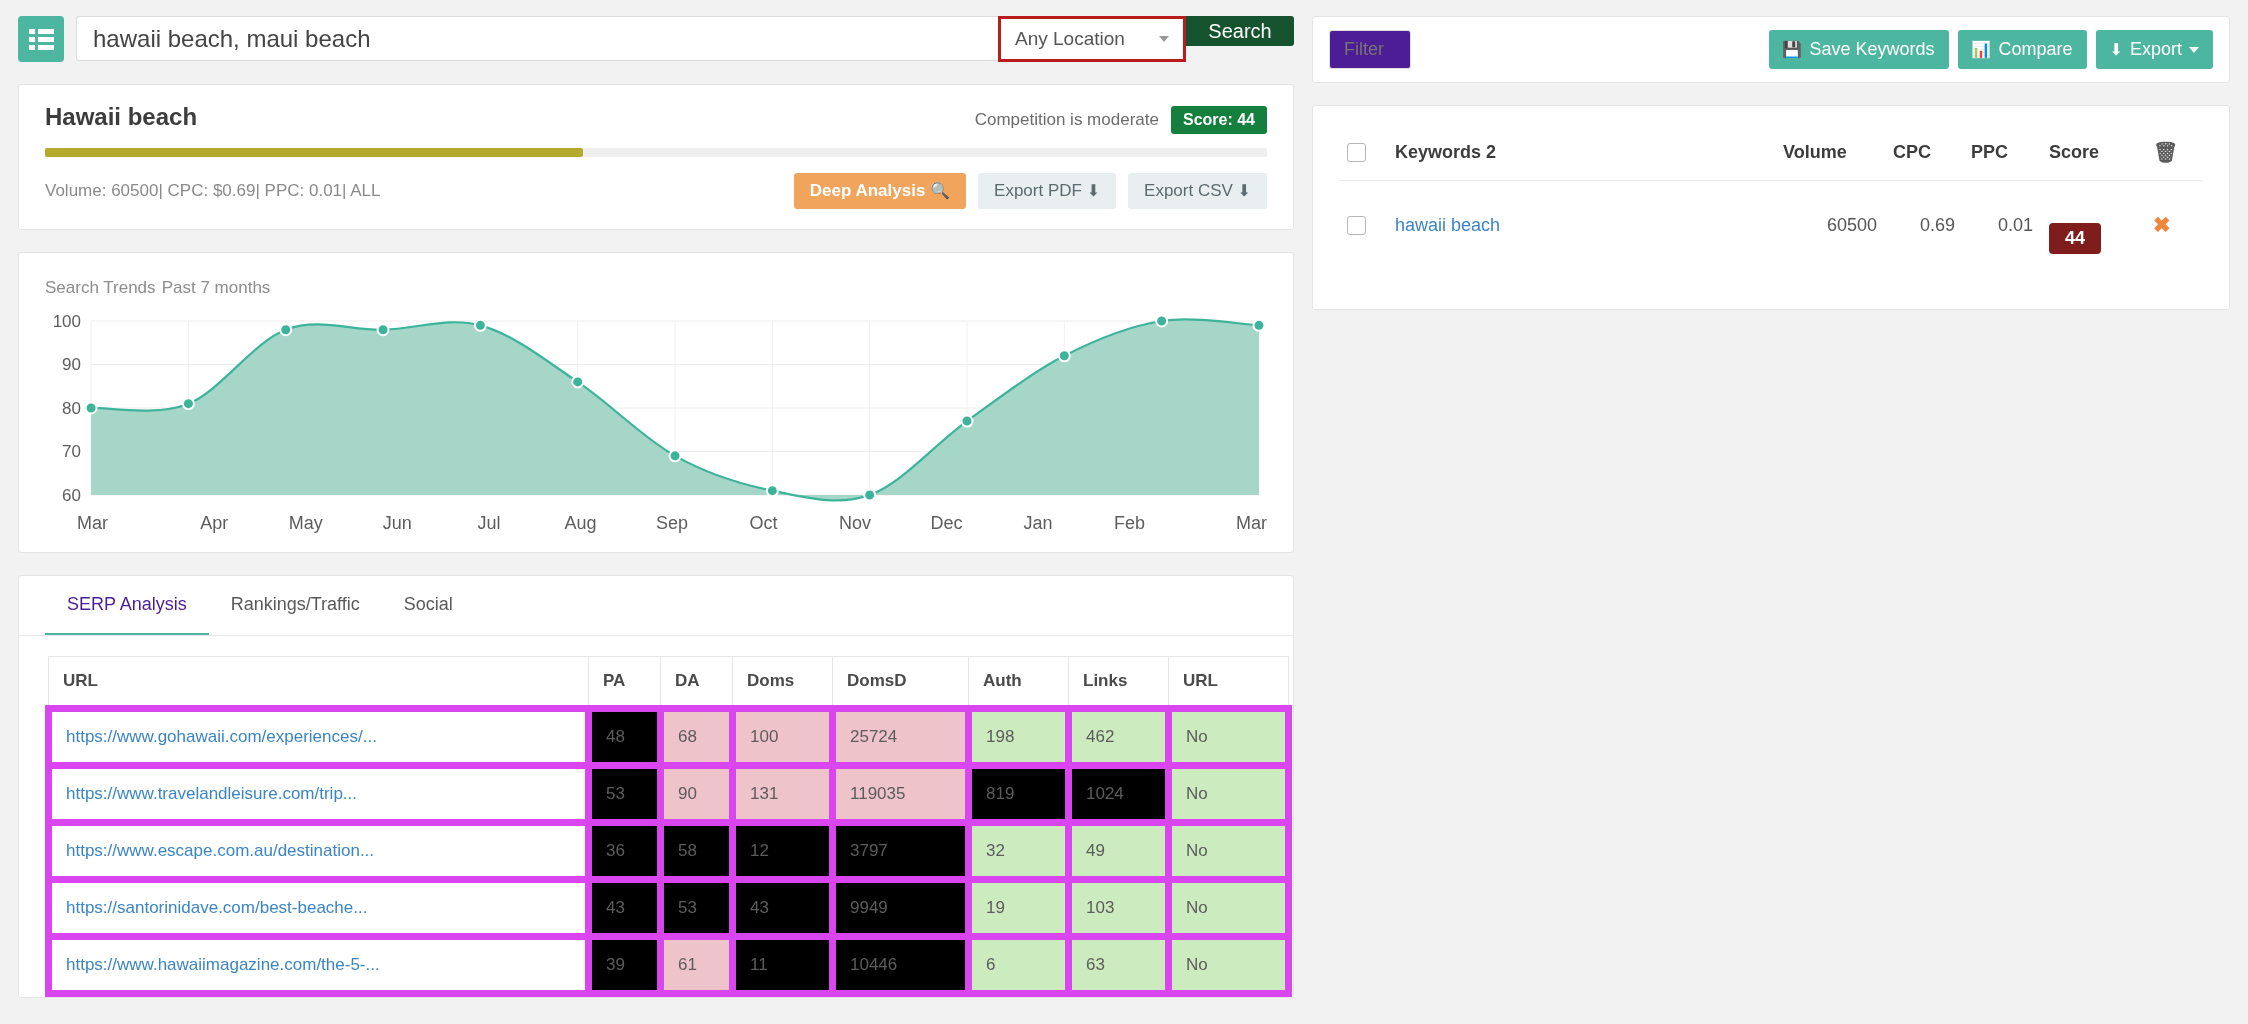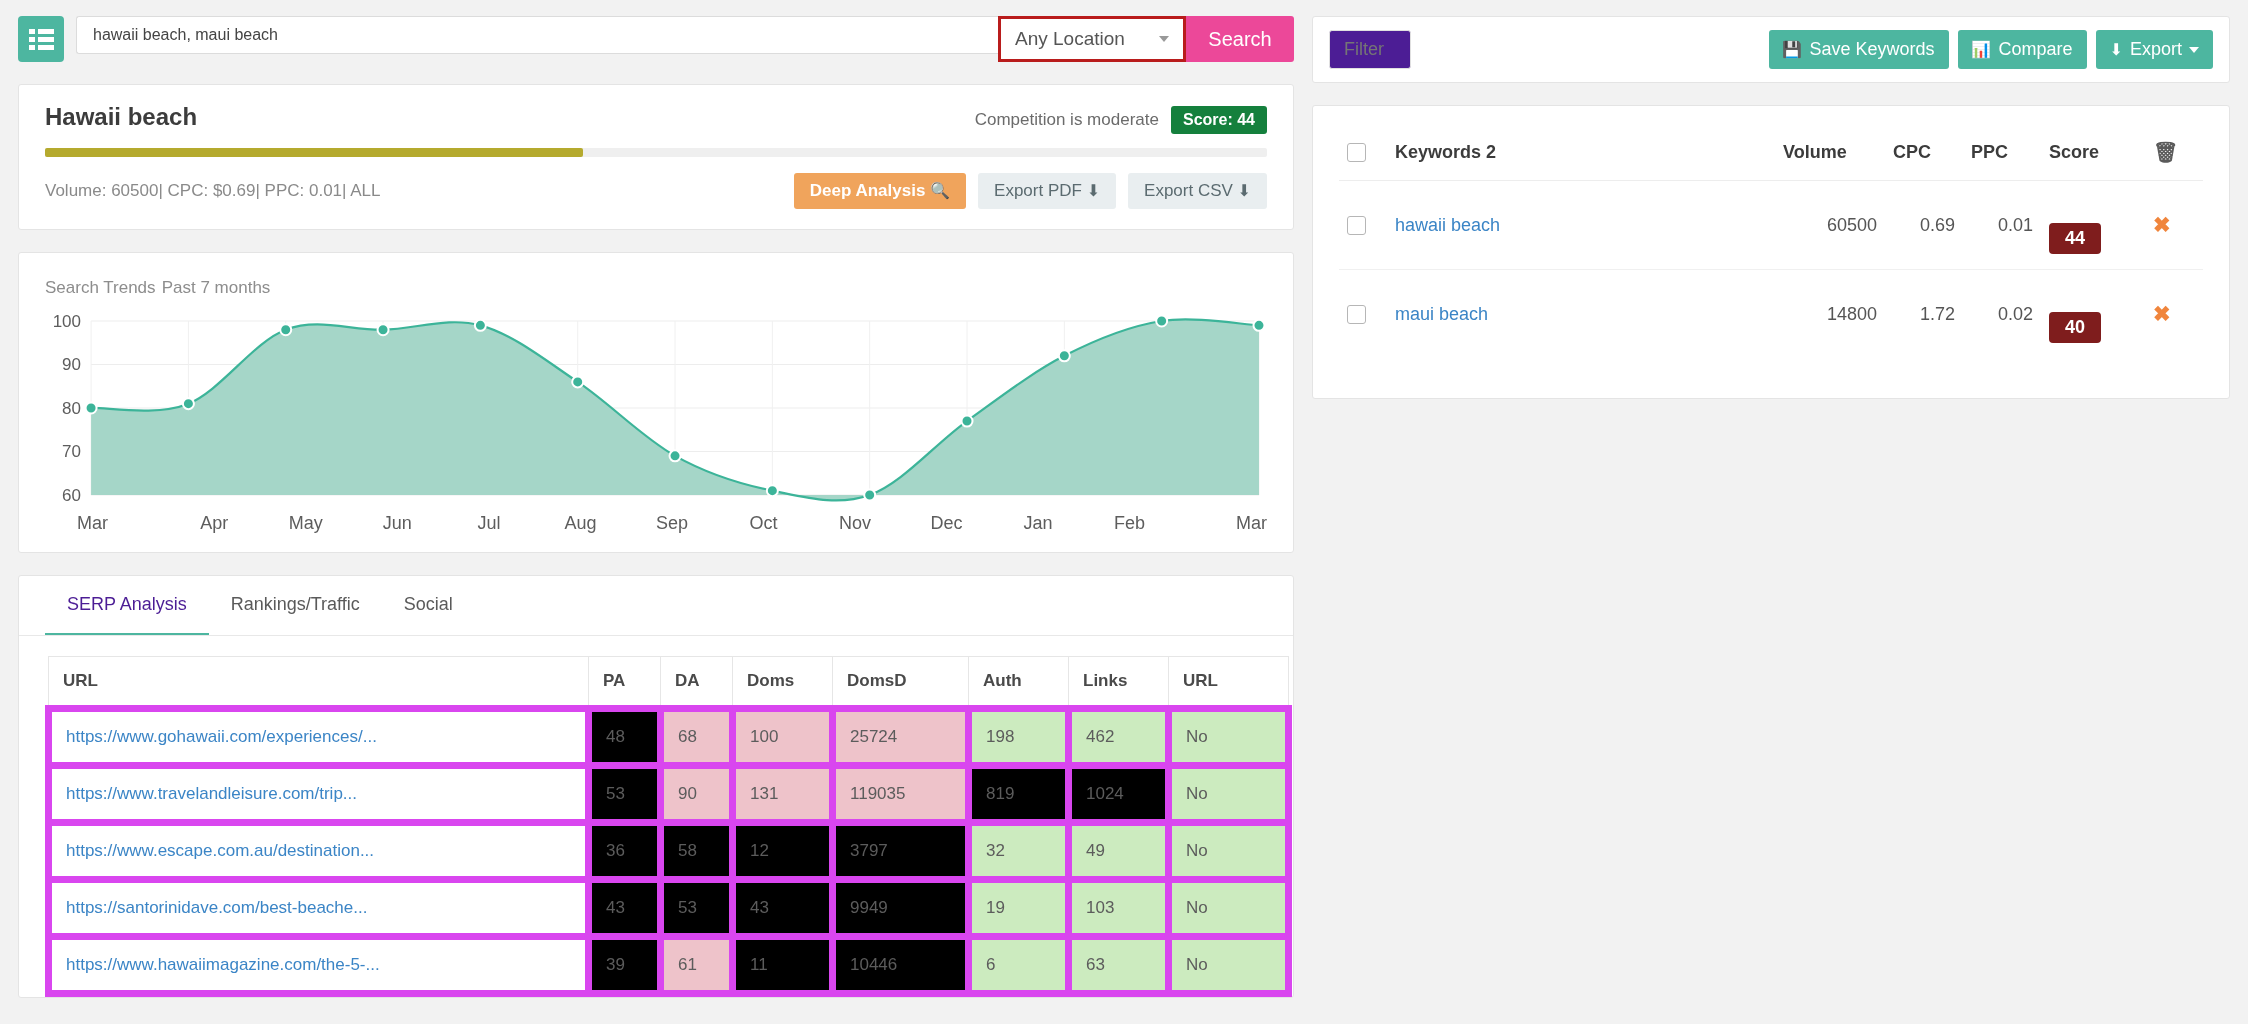--- a/index.html
+++ b/index.html
@@ -20,33 +20,33 @@
   .searchbar { display: flex; height: 46px; margin-bottom: 22px; }
   .menu-btn {
     width: 46px; height: 46px; background: #4db6a0; border-radius: 4px;
     display: flex; align-items: center; justify-content: center; cursor: pointer;
     flex: 0 0 46px; margin-right: 12px;
   }
   .menu-glyph { display: grid; grid-template-columns: 6px 16px; grid-auto-rows: 5px;
     gap: 3px 3px; }
   .menu-glyph i { background: #ffffff; display: block; width: 100%; height: 100%; }
   .search-input {
-    flex: 1 1 auto; height: 38px; border: 1px solid #dcdcdc; border-right: none;
-    background: #fff; font-size: 16px; color: #444; padding: 0 16px;
+    flex: 1 1 auto; height: 45px; border: 1px solid #dcdcdc; border-right: none;
+    background: #fff; font-size: 24px; color: #444; padding: 0 16px;
     font-family: "Liberation Sans", sans-serif; border-radius: 3px 0 0 3px; outline: none;
   }
   .loc-select {
     width: 188px; flex: 0 0 188px; height: 46px; border: 3px solid #b91c1c;
     background: #fff; font-size: 19px; color: #555; padding: 0 14px;
     display: flex; align-items: center; justify-content: space-between; cursor: pointer;
   }
   .caret-dn { width: 0; height: 0; border-left: 5px solid transparent;
     border-right: 5px solid transparent; border-top: 6px solid #999; }
   .search-btn {
-    width: 108px; flex: 0 0 108px; height: 46px; background: #ec4899; color: #fff;
+    width: 108px; flex: 0 0 108px; height: 30px; background: #14532d; color: #fff;
     border: none; font-size: 20px; cursor: pointer; border-radius: 0 3px 3px 0;
     font-family: "Liberation Sans", sans-serif;
   }
 
   
   .card { background: #fff; border: 1px solid #e4e4e4; border-radius: 3px;
     margin-bottom: 22px; }
 
   
   .ov { padding: 18px 26px 20px 26px; }
@@ -380,26 +380,17 @@
         <tbody id="kw-body">
             <tr>
               <td class="w-ck"><span class="ck"></span></td>
               <td><a href="#" class="kw-link">hawaii beach</a></td>
               <td class="w-vol col-r">60500</td>
               <td class="w-cpc col-r">0.69</td>
               <td class="w-ppc col-r">0.01</td>
               <td class="w-score"><span class="score-pill">44</span></td>
               <td class="w-del"><span class="x-del">✖</span></td>
             </tr>
-            <tr>
-              <td class="w-ck"><span class="ck"></span></td>
-              <td><a href="#" class="kw-link">maui beach</a></td>
-              <td class="w-vol col-r">14800</td>
-              <td class="w-cpc col-r">1.72</td>
-              <td class="w-ppc col-r">0.02</td>
-              <td class="w-score"><span class="score-pill">40</span></td>
-              <td class="w-del"><span class="x-del">✖</span></td>
-            </tr>
           </tbody>
       </table>
     </div>
   </div>
 </div>
 
 </body></html>

